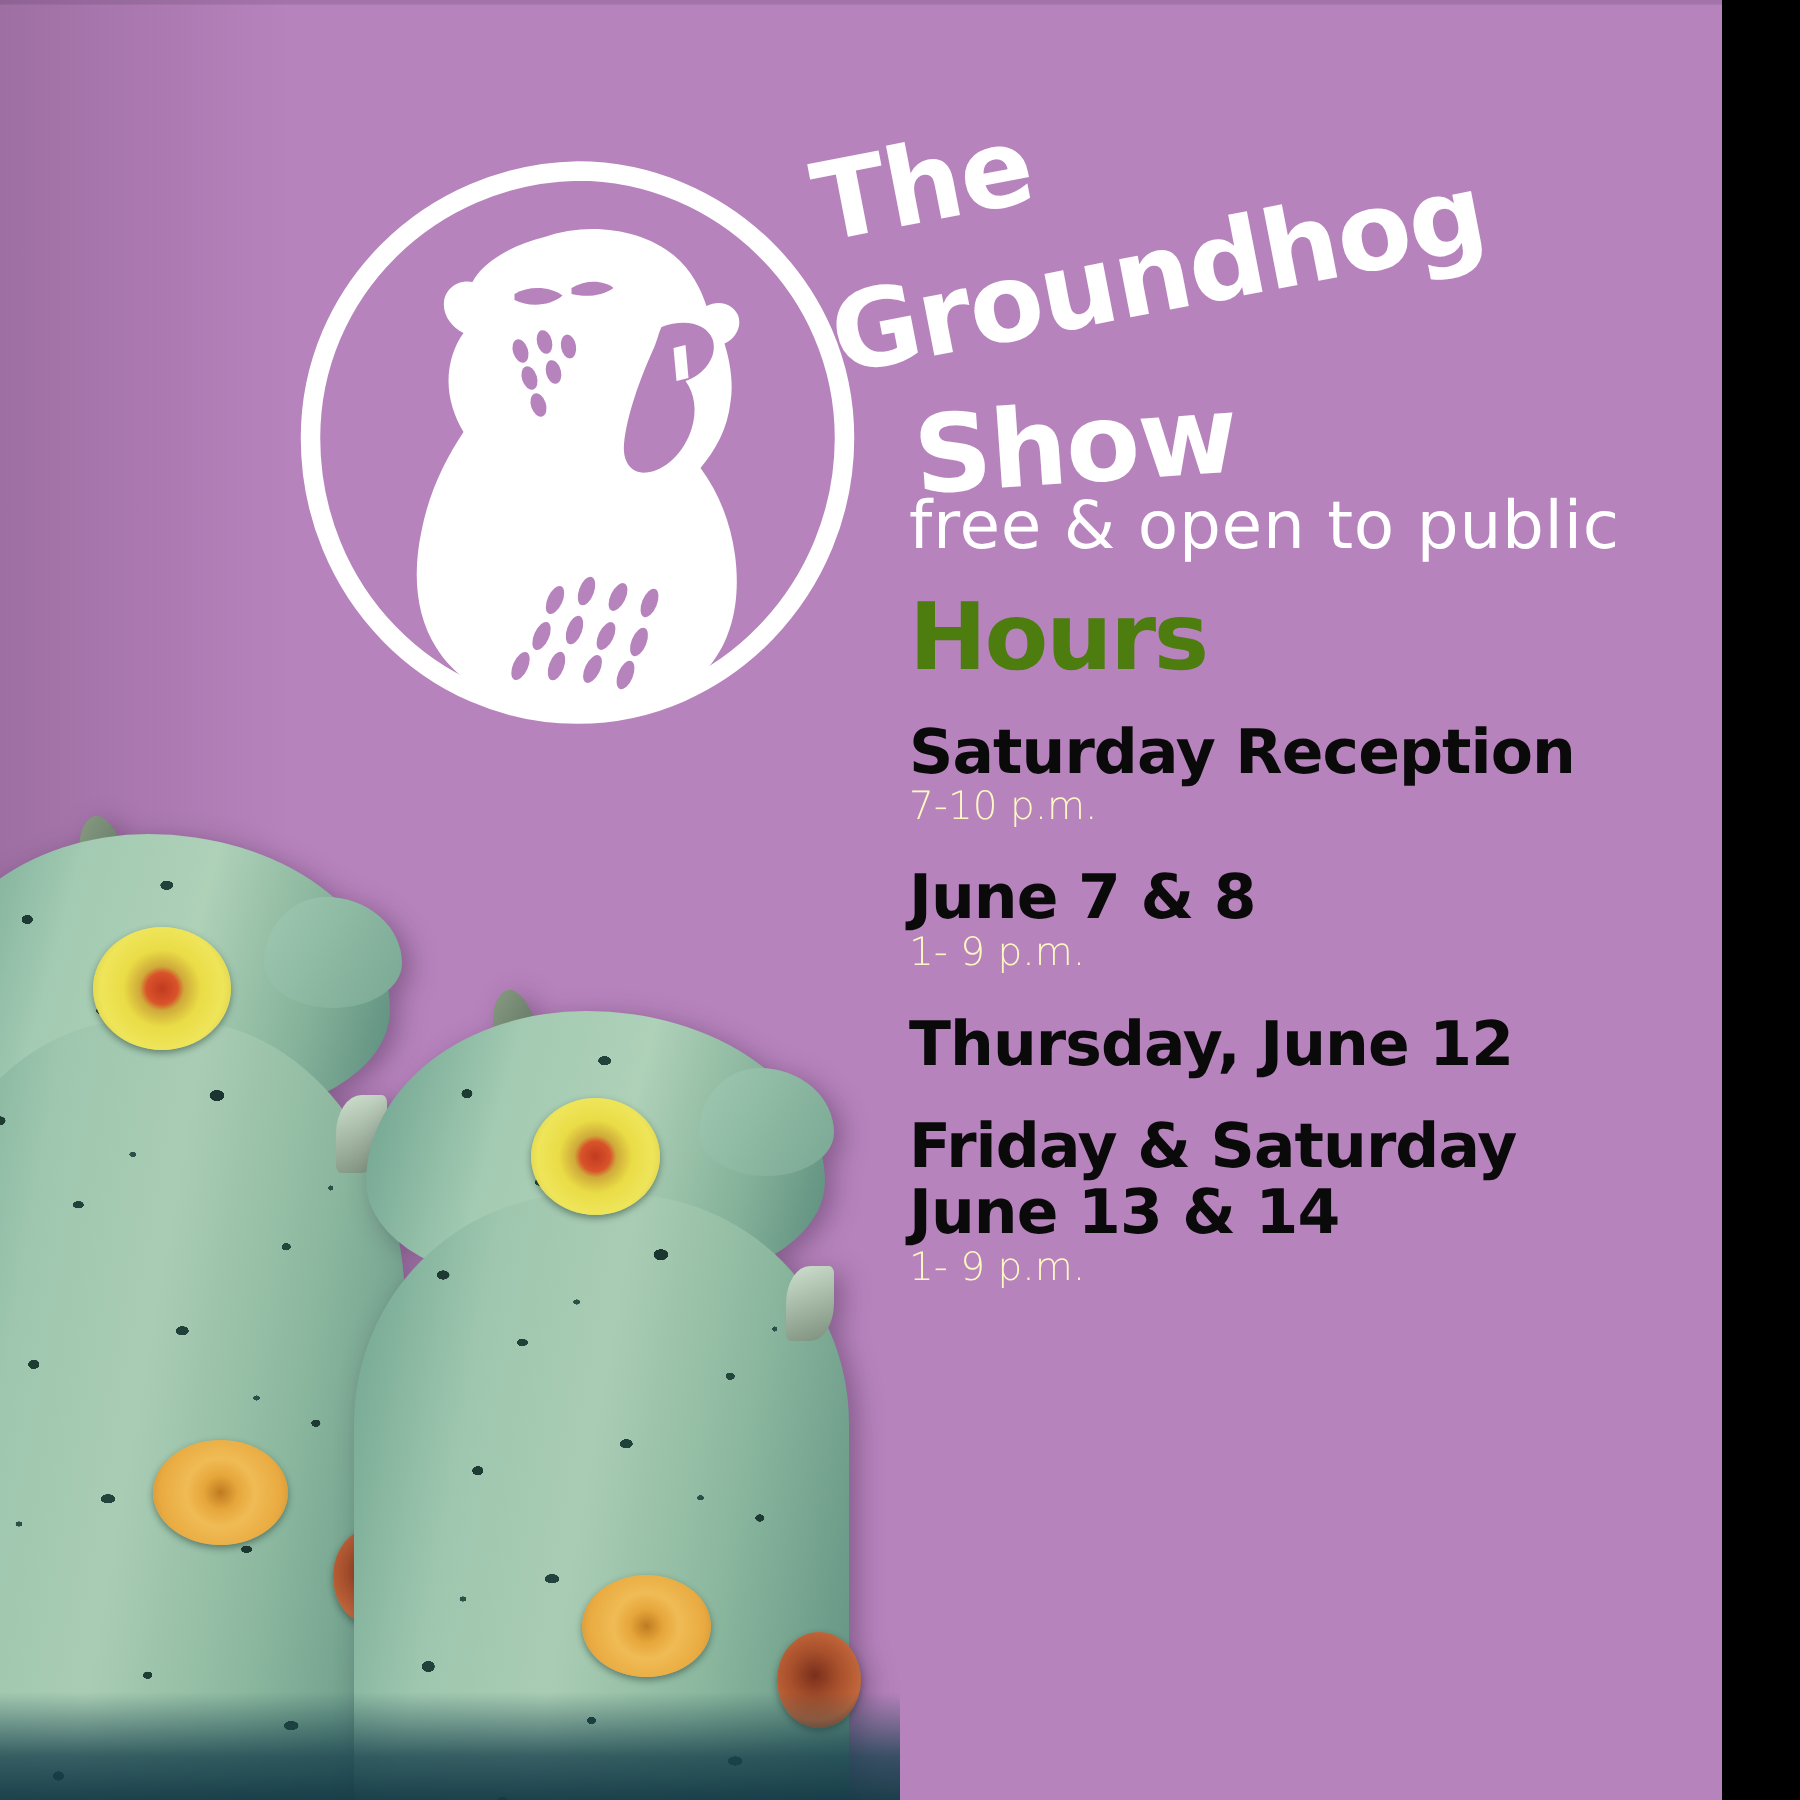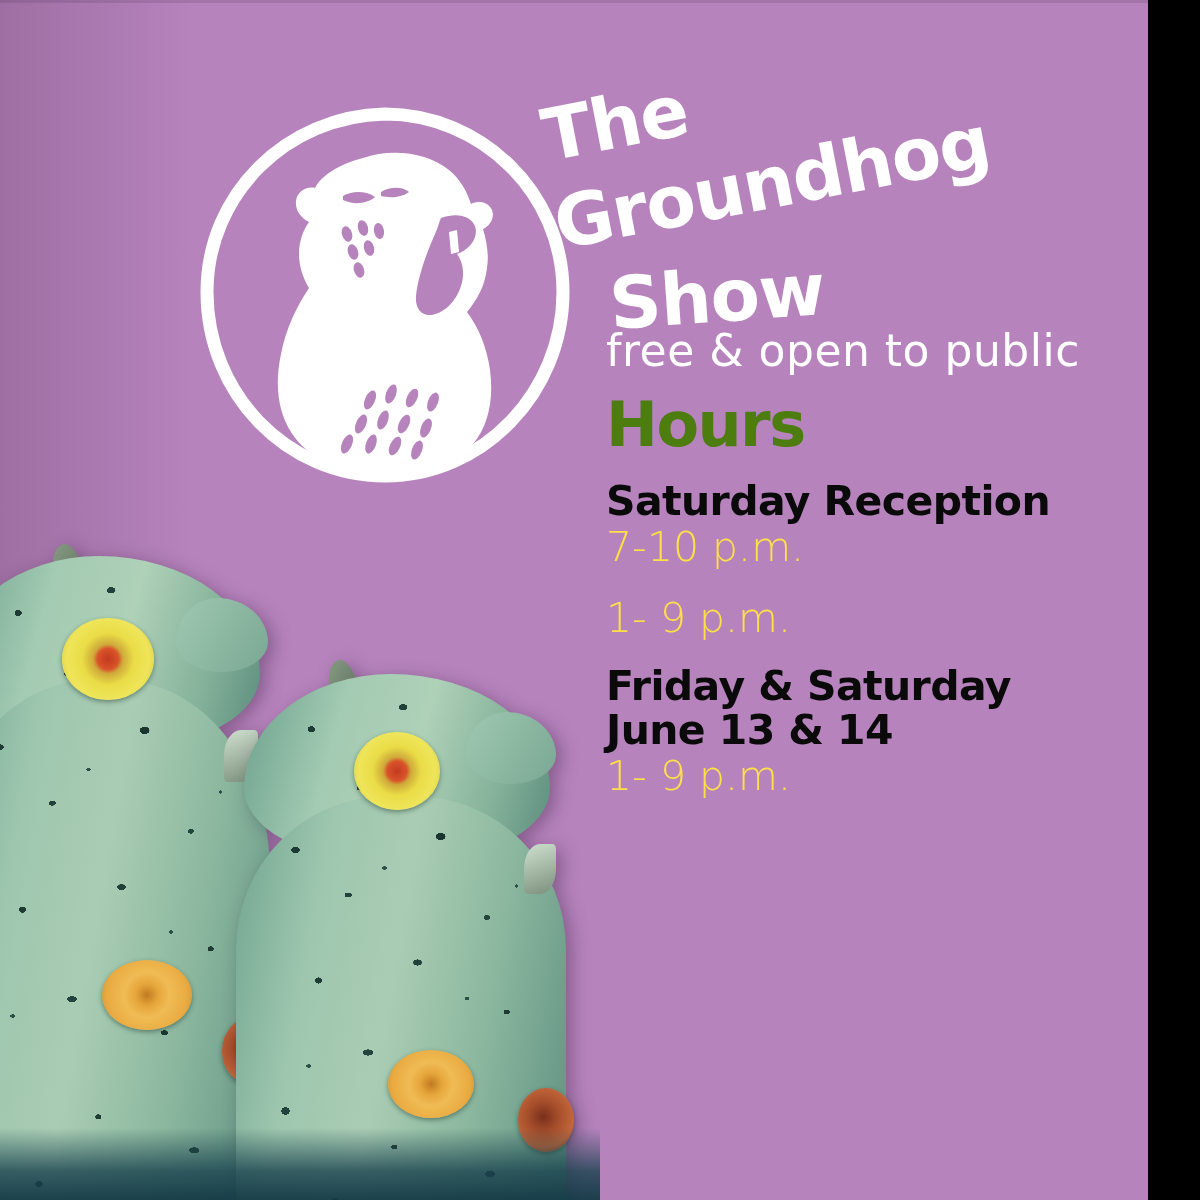--- a/index.html
+++ b/index.html
@@ -88,24 +88,24 @@
   .sched-line2{
     color:#0a0a0a;
     font-family:"DejaVu Sans",sans-serif;
     font-weight:bold;
     font-size:41px;
     line-height:1.07;
     letter-spacing:-.6px;
     white-space:nowrap;
   }
   .sched-time{
-    color:#fde047;
+    color:#fef9c3;
     font-family:"DejaVu Sans",sans-serif;
     font-weight:300;
-    font-size:41px;
+    font-size:26px;
     line-height:1.14;
     letter-spacing:0px;
     white-space:nowrap;
   }
   .sched-block.nogap{ margin-bottom:4px; }
 
   
   #photo{
     position:absolute;left:0;bottom:0;width:600px;height:720px;
     overflow:hidden;
@@ -301,24 +301,26 @@
   <div id="hours-heading">Hours</div>
 
   <div id="schedule">
 
     <div class="sched-block">
       <div class="sched-line1">Saturday Reception</div>
       <div class="sched-time">7-10 p.m.</div>
     </div>
 
     <div class="sched-block">
+      <div class="sched-line2">June 7 &amp; 8</div>
       <div class="sched-time">1- 9 p.m.</div>
     </div>
 
     <div class="sched-block">
+      <div class="sched-line1">Thursday, June 12</div>
     </div>
 
     <div class="sched-block nogap">
       <div class="sched-line1">Friday &amp; Saturday</div>
       <div class="sched-line2">June 13 &amp; 14</div>
       <div class="sched-time">1- 9 p.m.</div>
     </div>
 
   </div>
 

